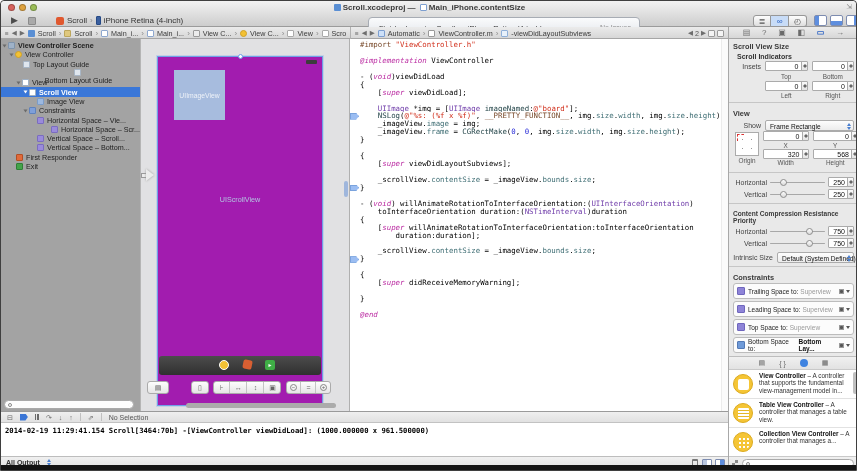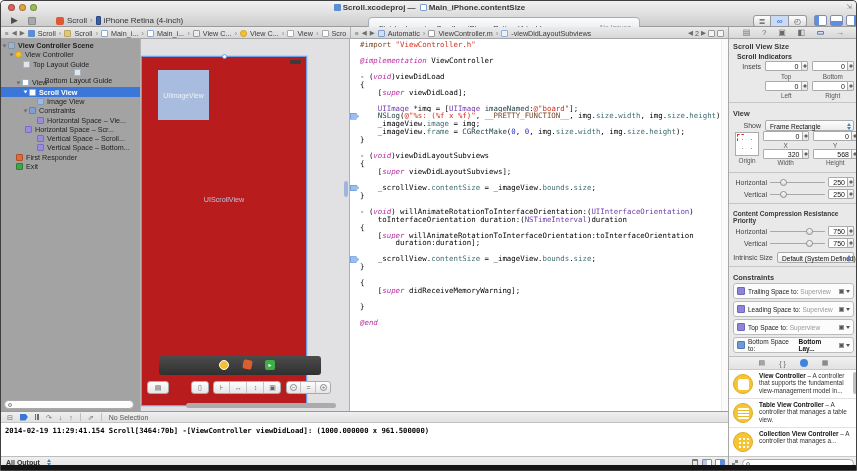--- a/index.html
+++ b/index.html
@@ -80,21 +80,21 @@
   .oi-imageview { background:#9db9e0; border:1px solid #7a9cc9; }
   .oi-constraints { background:#7f9fd8; border:1px solid #5f82bd; }
   .oi-hconstraint, .oi-vconstraint { background:#9a8bdb; border:1px solid #7a6cc0; }
   .oi-responder { background:#e06a3a; border:1px solid #b44e24; }
   .oi-exit { background:#43a34a; border:1px solid #2f7f36; }
   .outline-filter { position:absolute; left:3px; bottom:2px; width:130px; height:9px; border:1px solid #a9a9a9; border-radius:5px; background:#fdfdfd; }
   .outline-filter .lens { position:absolute; left:3px; top:1.5px; width:4px; height:4px; border:1px solid #8a8a8a; border-radius:50%; }
 
   
   .canvas { position:absolute; left:140px; top:38px; width:209px; height:372px; background:#e1e1e3; border-right:1px solid #b0b0b0; overflow:hidden; }
-  .device-view { position:absolute; left:0; top:17px; width:166px; height:350px; background:#b91c1c; border:1px solid #6f9fe8; box-shadow:0 0 0 1px rgba(111,159,232,.25); }
+  .device-view { position:absolute; left:16px; top:17px; width:166px; height:350px; background:#a21caf; border:1px solid #6f9fe8; box-shadow:0 0 0 1px rgba(111,159,232,.25); }
   .knob { position:absolute; left:50%; top:-3px; margin-left:-2.5px; width:5px; height:5px; border-radius:50%; background:#fff; border:1px solid #6f9fe8; }
   .battery { position:absolute; right:5px; top:3px; width:11px; height:4px; background:#3c3c3c; border-radius:1px; }
   .imgview-box { position:absolute; left:16px; top:13px; width:51px; height:50px; background:#a7bcde; display:flex; align-items:center; justify-content:center; }
   .imgview-label { font-size:6.8px; color:#eef2f8; }
   .scrollview-label { position:absolute; left:0; right:0; top:138px; text-align:center; font-size:7.2px; color:#b3c5e2; }
   .entry-arrow { position:absolute; left:0; top:130px; width:14px; height:13px; }
   .entry-arrow .bar { position:absolute; left:0; top:4px; width:6px; height:5px; background:#ececec; border:1px solid #9a9a9a; border-right:none; }
   .entry-arrow .tri { position:absolute; left:5px; top:0; width:0; height:0; border-left:8px solid #ececec; border-top:6.5px solid transparent; border-bottom:6.5px solid transparent; filter:drop-shadow(0 0 1px #9a9a9a); }
   .scene-dock { position:absolute; left:18px; top:317px; width:162px; height:19px; background:linear-gradient(#4c4c4c,#303030); border-radius:3px; }
   .dock-vc { position:absolute; left:60px; top:4px; width:10px; height:10px; border-radius:50%; background:#f3c133; border:1px solid #fff; }
@@ -350,21 +350,21 @@
         <div class="orow" style="padding-left: 23px;">
           <span class="disc"></span>
           <span class="oi oi-constraints"></span>
           <span>Constraints</span>
         </div>
         <div class="orow" style="padding-left: 30px;">
           <span style="width: 6px; flex: 0 0 auto;"></span>
           <span class="oi oi-hconstraint"></span>
           <span>Horizontal Space – Vie...</span>
         </div>
-        <div class="orow" style="padding-left: 18px;">
+        <div class="orow" style="padding-left: 44px;">
           <span style="width: 6px; flex: 0 0 auto;"></span>
           <span class="oi oi-hconstraint"></span>
           <span>Horizontal Space – Scr...</span>
         </div>
         <div class="orow" style="padding-left: 30px;">
           <span style="width: 6px; flex: 0 0 auto;"></span>
           <span class="oi oi-vconstraint"></span>
           <span>Vertical Space – Scroll...</span>
         </div>
         <div class="orow" style="padding-left: 30px;">
@@ -438,21 +438,20 @@
         <div class="code-line"><span class="tk-pl">- (</span><span class="tk-kw">void</span><span class="tk-pl">)viewDidLoad</span></div>
         <div class="code-line"><span class="tk-pl">{</span></div>
         <div class="code-line"><span class="tk-pl">    [</span><span class="tk-kw">super</span><span class="tk-pl"> viewDidLoad];</span></div>
         <div class="code-line">&nbsp;</div>
         <div class="code-line"><span class="tk-pl">    </span><span class="tk-typ">UIImage</span><span class="tk-pl"> *img = [</span><span class="tk-typ">UIImage</span><span class="tk-pl"> </span><span class="tk-fn">imageNamed</span><span class="tk-pl">:</span><span class="tk-str">@"board"</span><span class="tk-pl">];</span></div>
         <div class="code-line"><span class="tk-pl">    </span><span class="tk-fn">NSLog</span><span class="tk-pl">(</span><span class="tk-str">@"%s: (%f x %f)"</span><span class="tk-pl">, </span><span class="tk-pp">__PRETTY_FUNCTION__</span><span class="tk-pl">, img.</span><span class="tk-fld">size</span><span class="tk-pl">.</span><span class="tk-fld">width</span><span class="tk-pl">, img.</span><span class="tk-fld">size</span><span class="tk-pl">.</span><span class="tk-fld">height</span><span class="tk-pl">);</span></div>
         <div class="code-line"><span class="tk-pl">    _imageView.</span><span class="tk-fld">image</span><span class="tk-pl"> = img;</span></div>
         <div class="code-line"><span class="tk-pl">    _imageView.</span><span class="tk-fld">frame</span><span class="tk-pl"> = </span><span class="tk-fn">CGRectMake</span><span class="tk-pl">(</span><span class="tk-num">0</span><span class="tk-pl">, </span><span class="tk-num">0</span><span class="tk-pl">, img.</span><span class="tk-fld">size</span><span class="tk-pl">.</span><span class="tk-fld">width</span><span class="tk-pl">, img.</span><span class="tk-fld">size</span><span class="tk-pl">.</span><span class="tk-fld">height</span><span class="tk-pl">);</span></div>
         <div class="code-line"><span class="tk-pl">}</span></div>
         <div class="code-line">&nbsp;</div>
-        <div class="code-line"><span class="tk-pl">- (</span><span class="tk-kw">void</span><span class="tk-pl">)viewDidLayoutSubviews</span></div>
         <div class="code-line"><span class="tk-pl">{</span></div>
         <div class="code-line"><span class="tk-pl">    [</span><span class="tk-kw">super</span><span class="tk-pl"> viewDidLayoutSubviews];</span></div>
         <div class="code-line">&nbsp;</div>
         <div class="code-line"><span class="tk-pl">    _scrollView.</span><span class="tk-fld">contentSize</span><span class="tk-pl"> = _imageView.</span><span class="tk-fld">bounds</span><span class="tk-pl">.</span><span class="tk-fld">size</span><span class="tk-pl">;</span></div>
         <div class="code-line"><span class="tk-pl">}</span></div>
         <div class="code-line">&nbsp;</div>
         <div class="code-line"><span class="tk-pl">- (</span><span class="tk-kw">void</span><span class="tk-pl">) willAnimateRotationToInterfaceOrientation:(</span><span class="tk-typ">UIInterfaceOrientation</span><span class="tk-pl">)</span></div>
         <div class="code-line"><span class="tk-pl">    toInterfaceOrientation duration:(</span><span class="tk-typ">NSTimeInterval</span><span class="tk-pl">)duration</span></div>
         <div class="code-line"><span class="tk-pl">{</span></div>
         <div class="code-line"><span class="tk-pl">    [</span><span class="tk-kw">super</span><span class="tk-pl"> willAnimateRotationToInterfaceOrientation:toInterfaceOrientation</span></div>

